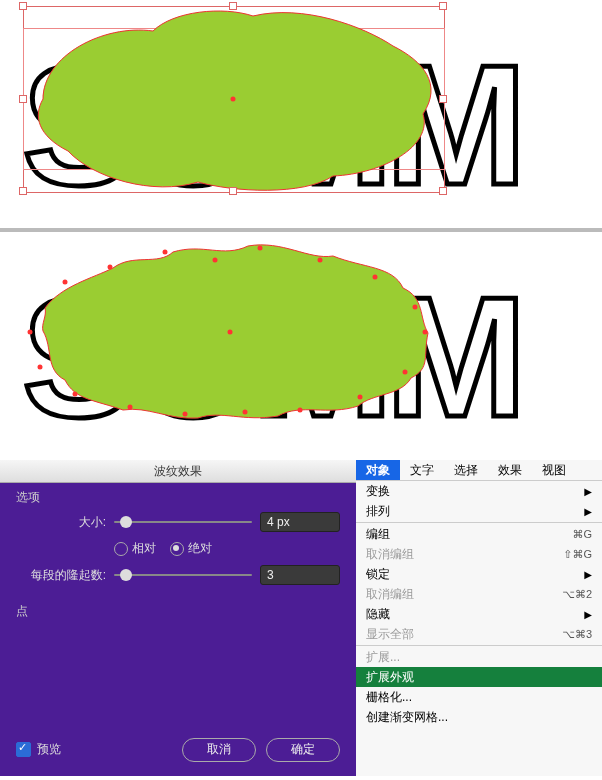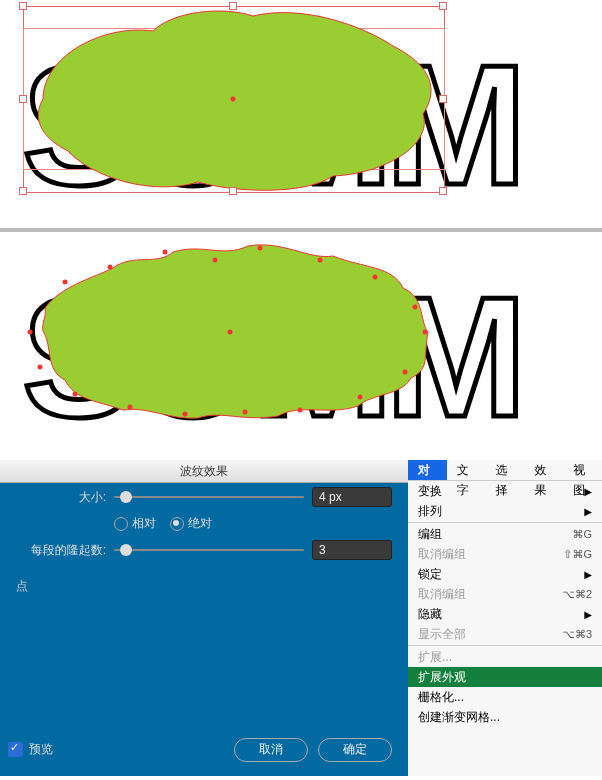--- a/index.html
+++ b/index.html
@@ -4,21 +4,21 @@
 <style>
   html,body{margin:0;padding:0;width:602px;height:780px;font-family:"Helvetica Neue",Arial,sans-serif;font-size:12px;background:#fff;overflow:hidden}
   .canvas{position:relative;height:228px;background:#fff}
   .sep{height:4px;background:#bbb}
   .shape{position:absolute}
   .bb{position:absolute;border:1px solid #d66}
   .h{position:absolute;width:6px;height:6px;border:1px solid #d66;background:#fff;transform:translate(-50%,-50%)}
   .ap{position:absolute;width:5px;height:5px;background:#f33;border-radius:50%;transform:translate(-50%,-50%)}
   .letter{position:absolute;font-family:"Arial Black",Arial;font-weight:900;font-size:170px;color:transparent;-webkit-text-stroke:5px #000;line-height:1;letter-spacing:-8px}
   .panel-row{display:flex;height:316px}
-  .dlg{width:408px;height:316px;background:#0369a1;color:#ddd;position:relative}
+  .dlg{width:356px;height:316px;background:#4c1d95;color:#ddd;position:relative}
   .dlg .titlebar{height:22px;background:linear-gradient(#f6f6f6,#dedede);color:#333;text-align:center;line-height:22px;font-size:12px;border-bottom:1px solid #aaa}
   .section{padding:6px 16px 2px;font-size:12px;color:#ccc}
   .row{display:flex;align-items:center;padding:4px 16px;font-size:12px}
   .row .lbl{width:90px;text-align:right;padding-right:8px}
   .slider{flex:1;height:14px;position:relative}
   .slider::before{content:"";position:absolute;left:0;right:0;top:6px;height:2px;background:#888;border-radius:1px}
   .slider .knob{position:absolute;left:6px;top:1px;width:12px;height:12px;border-radius:50%;background:#ddd}
   .valbox{width:66px;height:18px;background:#3a3a3a;border:1px solid #222;border-radius:3px;color:#eee;text-align:left;padding:0 6px;line-height:18px;margin-left:8px}
   .radio{width:12px;height:12px;border-radius:50%;border:1px solid #aaa;display:inline-block;vertical-align:middle;margin-right:4px;position:relative}
   .radio.on::after{content:"";position:absolute;left:2px;top:2px;width:6px;height:6px;border-radius:50%;background:#ddd}
@@ -84,20 +84,21 @@
     <div class="ap" style="left:130px;top:175px"></div>
   <div class="ap" style="left:75px;top:162px"></div>
     <div class="ap" style="left:40px;top:135px"></div>
   <div class="ap" style="left:230px;top:100px"></div>
 </div>
 
 <div class="panel-row">
 
   <div class="dlg">
     <div class="titlebar">波纹效果</div>
+    <div class="section">选项</div>
     <div class="row">
       <span class="lbl">大小:</span>
       <div class="slider">
           <div class="knob"></div>
         </div>
       <div class="valbox">4 px</div>
     </div>
     <div class="row" style="padding-left:114px">
       <span class="radio"></span>
       <span>相对</span>
@@ -106,21 +107,21 @@
       <span>绝对</span>
     </div>
     <div class="row">
       <span class="lbl">每段的隆起数:</span>
       <div class="slider">
           <div class="knob"></div>
         </div>
       <div class="valbox">3</div>
     </div>
     <div class="section" style="margin-top:8px">点</div>
-    <div style="position:absolute;left:8px;bottom:18px;display:flex;align-items:center">
+    <div style="position:absolute;left:16px;bottom:18px;display:flex;align-items:center">
       <span class="chk on"></span>
       <span>预览</span>
     </div>
     <div style="position:absolute;right:16px;bottom:14px;display:flex">
       <div class="btn">取消</div>
       <div class="btn">确定</div>
     </div>
   </div>
 
   <div class="menu">

